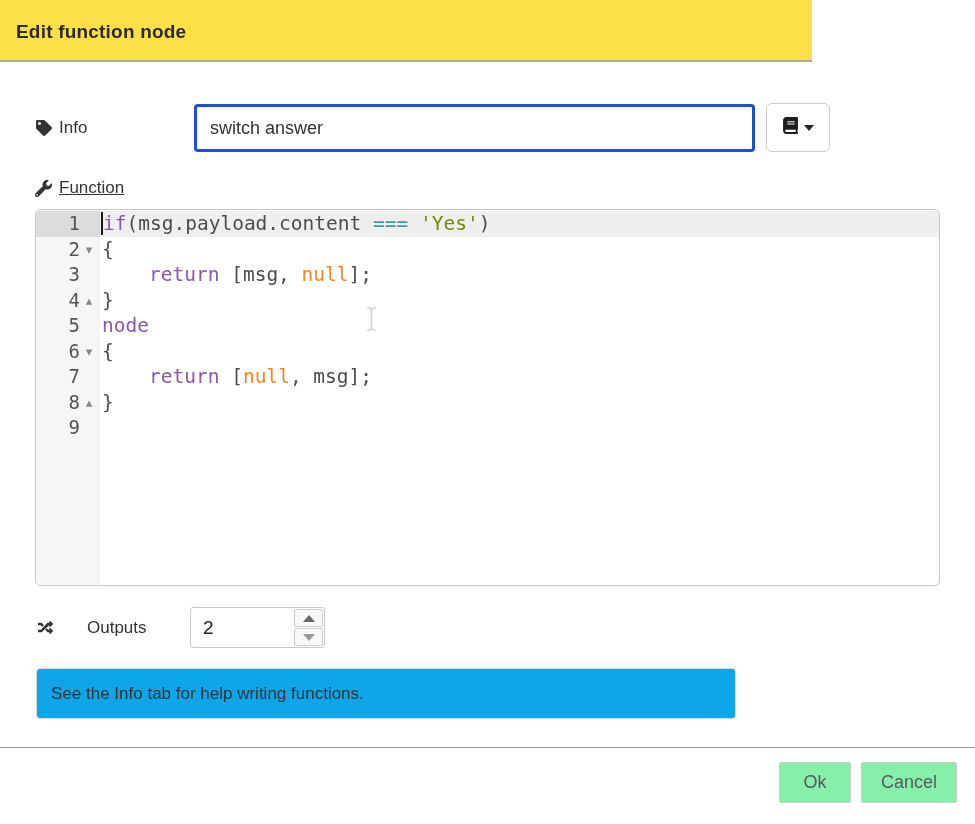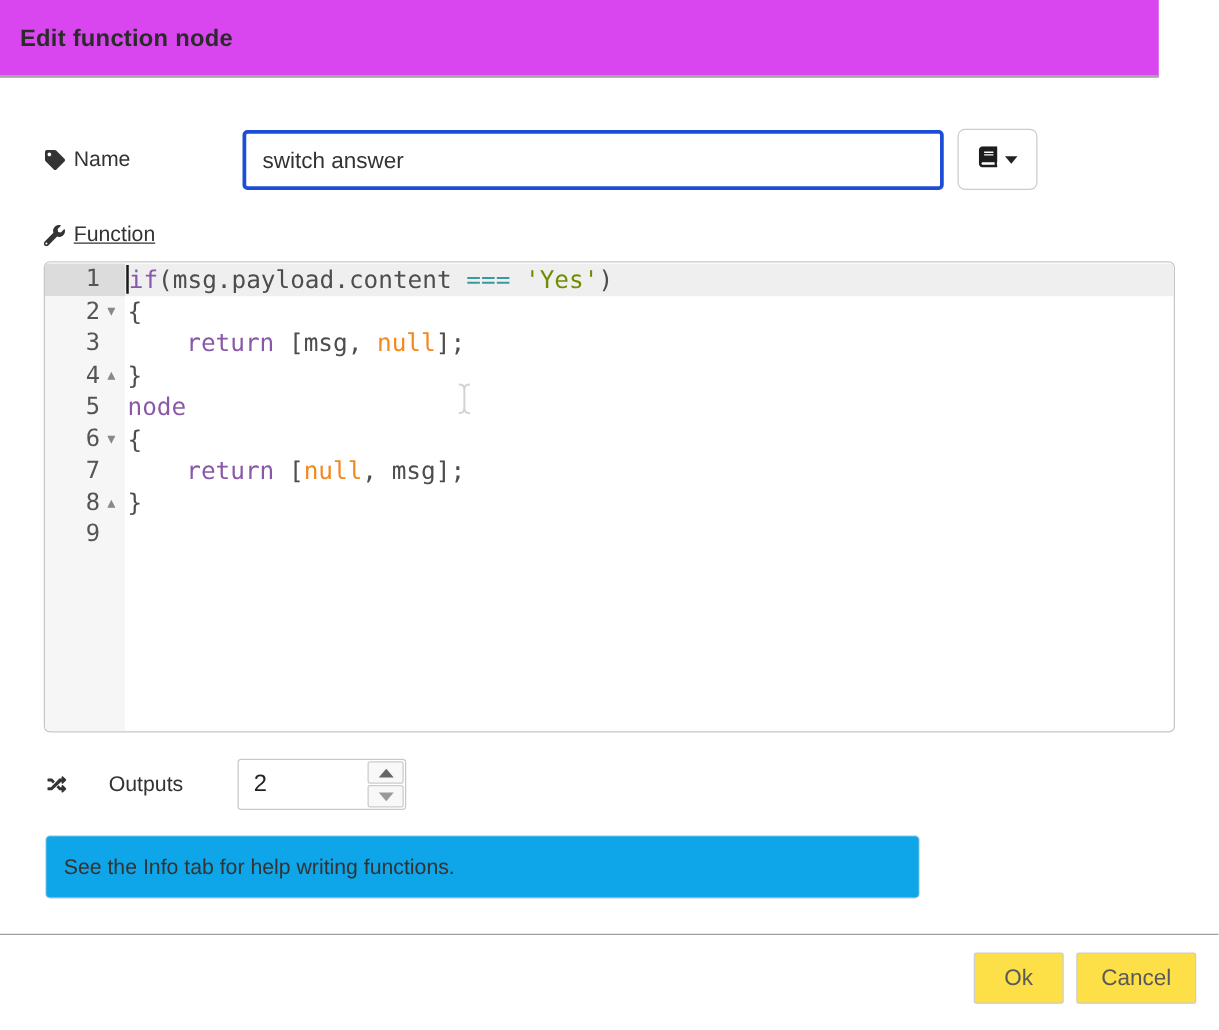--- a/index.html
+++ b/index.html
@@ -3,22 +3,22 @@
 <meta charset="utf-8">
 <style>
   html,body{margin:0;padding:0;}
   body{
     width:975px;height:824px;position:relative;background:#ffffff;
     font-family:"Liberation Sans","DejaVu Sans",sans-serif;color:#333;
     overflow:hidden;
   }
   
   .dlg-header{
-    position:absolute;left:0;top:0;width:927px;height:62px;
-    background:#d946ef;border-bottom:2px solid #a7a7a7;box-sizing:border-box;
+    position:absolute;left:0;top:0;width:812px;height:62px;
+    background:#fde047;border-bottom:2px solid #a7a7a7;box-sizing:border-box;
   }
   .dlg-title{
     position:absolute;left:16px;top:21px;
     font-size:19px;font-weight:bold;color:#2b2b2b;letter-spacing:.2px;
   }
   
   .field-label{
     position:absolute;display:flex;align-items:center;gap:7px;
     font-size:17px;color:#333;
   }
@@ -100,42 +100,42 @@
   
   .form-tip{
     position:absolute;left:36px;top:668px;width:700px;height:51px;
     box-sizing:border-box;background:#0ea5e9;border:1px solid #dcdcdc;border-radius:4px;
     display:flex;align-items:center;padding-left:14px;font-size:17px;color:#333;
   }
   
   .footer-sep{position:absolute;left:0;top:747px;width:975px;height:1px;background:#9e9e9e;}
   .dlg-btn{
     position:absolute;top:762px;height:41px;box-sizing:border-box;
-    background:#fde047;border:1px solid #ccc;border-radius:2px;
+    background:#86efac;border:1px solid #ccc;border-radius:2px;
     font-size:18px;color:#5a5a5a;cursor:pointer;
     font-family:"Liberation Sans","DejaVu Sans",sans-serif;
     display:flex;align-items:center;justify-content:center;
   }
   .btn-ok{left:779px;width:72px;}
   .btn-cancel{left:861px;width:96px;}
 </style>
 </head>
 <body>
 
 <div class="dlg-header">
   <div class="dlg-title">Edit function node</div>
 </div>
 
 <div class="field-label lbl-name">
   <span>
     <svg width="16" height="16" viewBox="0 0 512 512" fill="#333">
         <path d="M0 252.118V48C0 21.49 21.49 0 48 0h204.118a48 48 0 0 1 33.941 14.059l211.882 211.882c18.745 18.745 18.745 49.137 0 67.882L293.823 497.941c-18.745 18.745-49.137 18.745-67.882 0L14.059 286.059A48 48 0 0 1 0 252.118zM112 64c-26.51 0-48 21.49-48 48s21.49 48 48 48 48-21.49 48-48-21.49-48-48-48z"></path>
       </svg>
   </span>
-  <span>Name</span>
+  <span>Info</span>
 </div>
 <input class="name-input" type="text" value="switch answer" style="">
 <div class="library-btn">
   <span>
     <svg width="15" height="17" viewBox="0 0 448 512" fill="#1d1d1d">
         <path d="M448 360V24c0-13.3-10.7-24-24-24H96C43 0 0 43 0 96v320c0 53 43 96 96 96h328c13.3 0 24-10.7 24-24v-16c0-7.5-3.5-14.3-8.9-18.7-4.2-15.4-4.2-59.3 0-74.7 5.4-4.3 8.9-11.1 8.9-18.6zM128 134c0-3.3 2.7-6 6-6h212c3.3 0 6 2.7 6 6v20c0 3.3-2.7 6-6 6H134c-3.3 0-6-2.7-6-6v-20zm0 64c0-3.3 2.7-6 6-6h212c3.3 0 6 2.7 6 6v20c0 3.3-2.7 6-6 6H134c-3.3 0-6-2.7-6-6v-20zm253.4 250H96c-17.7 0-32-14.3-32-32 0-17.6 14.4-32 32-32h285.4c-1.9 17.1-1.9 46.9 0 64z"></path>
       </svg>
   </span>
   <span class="caret-down"></span>
 </div>

